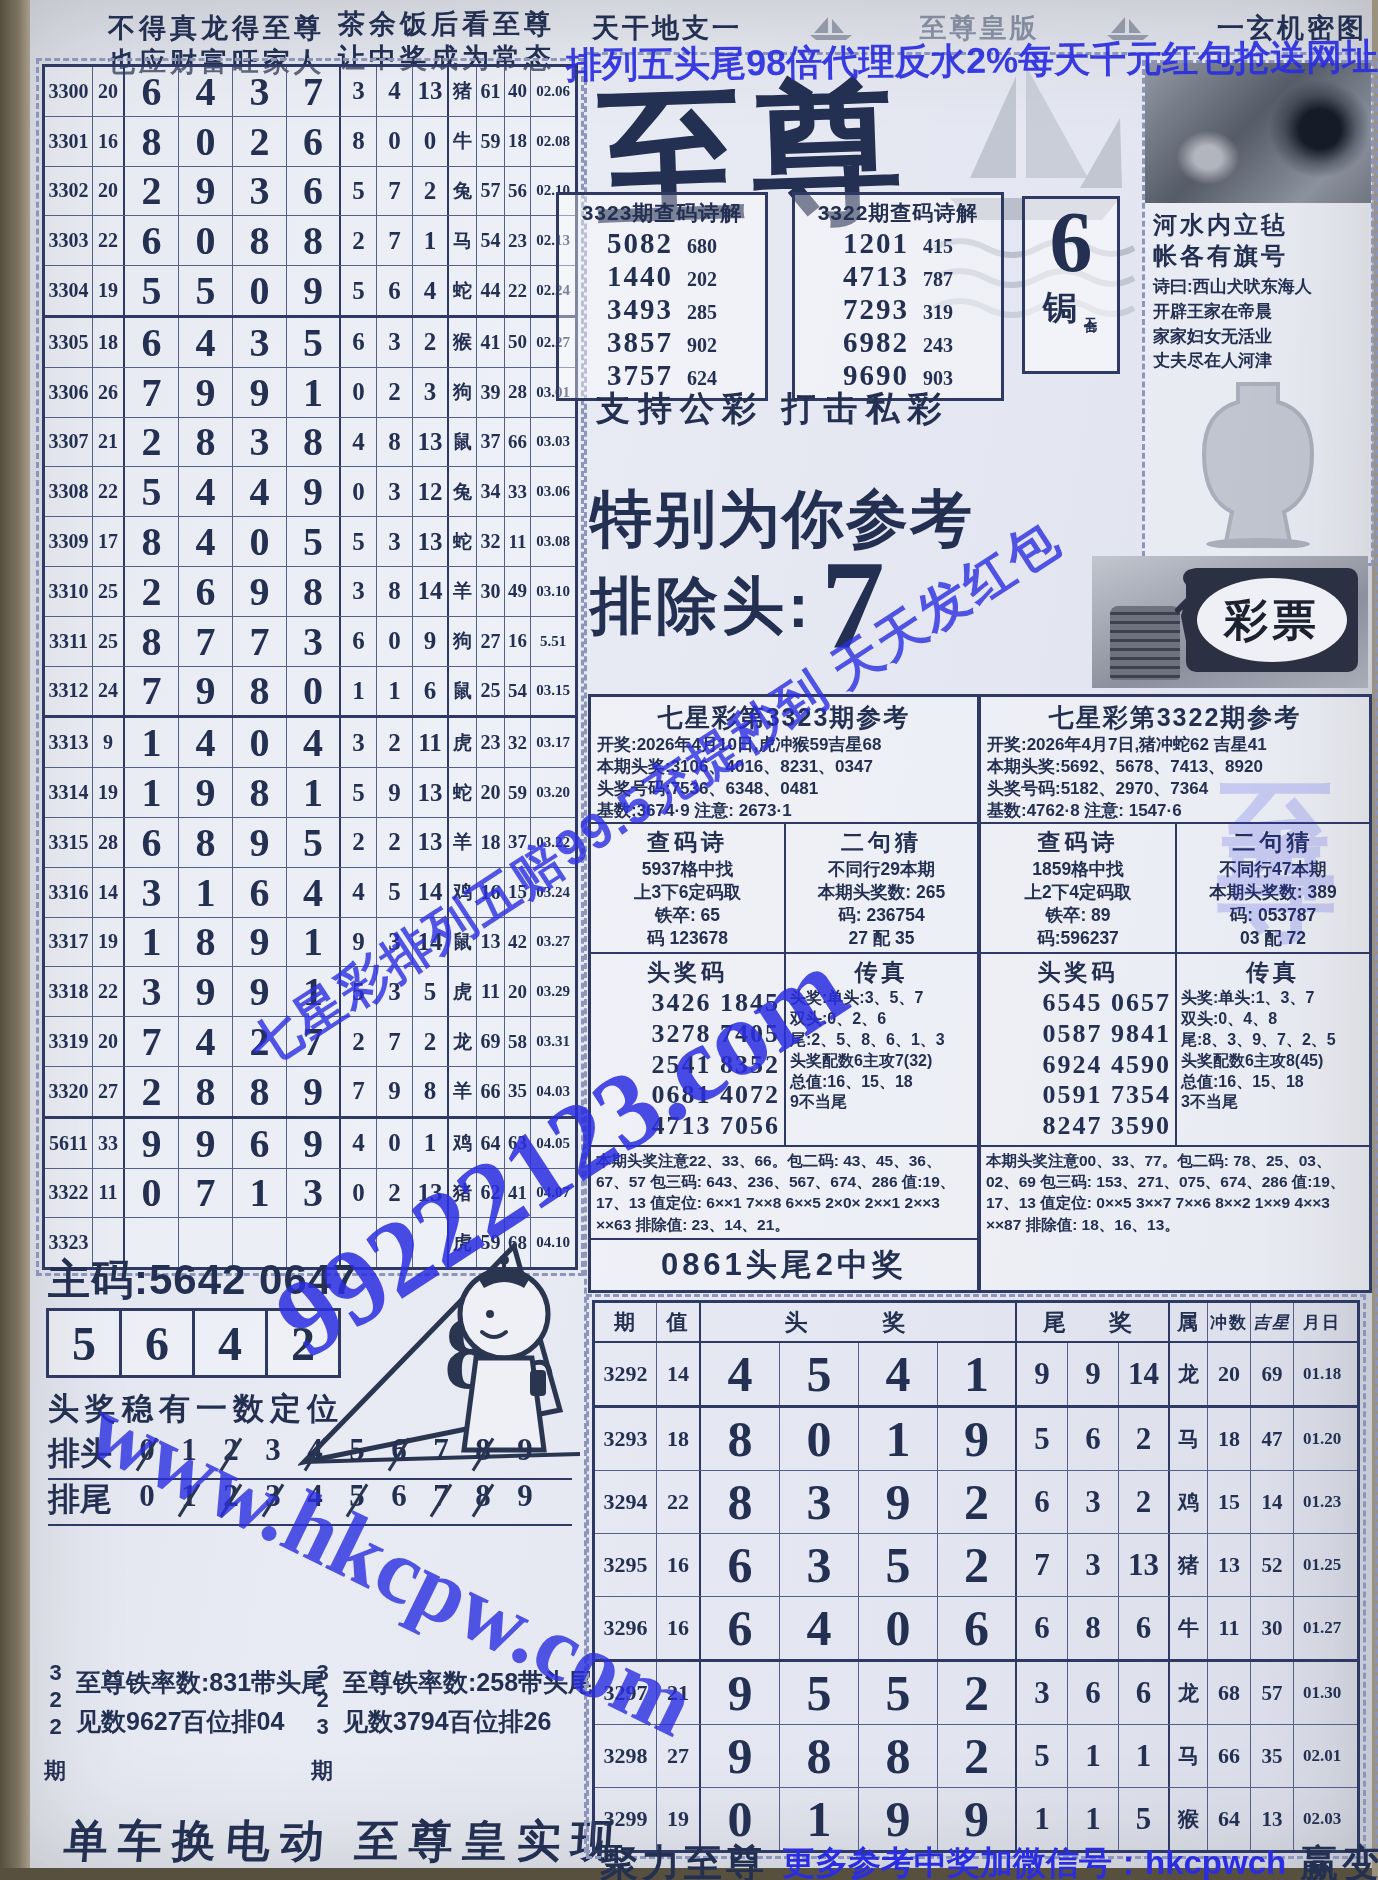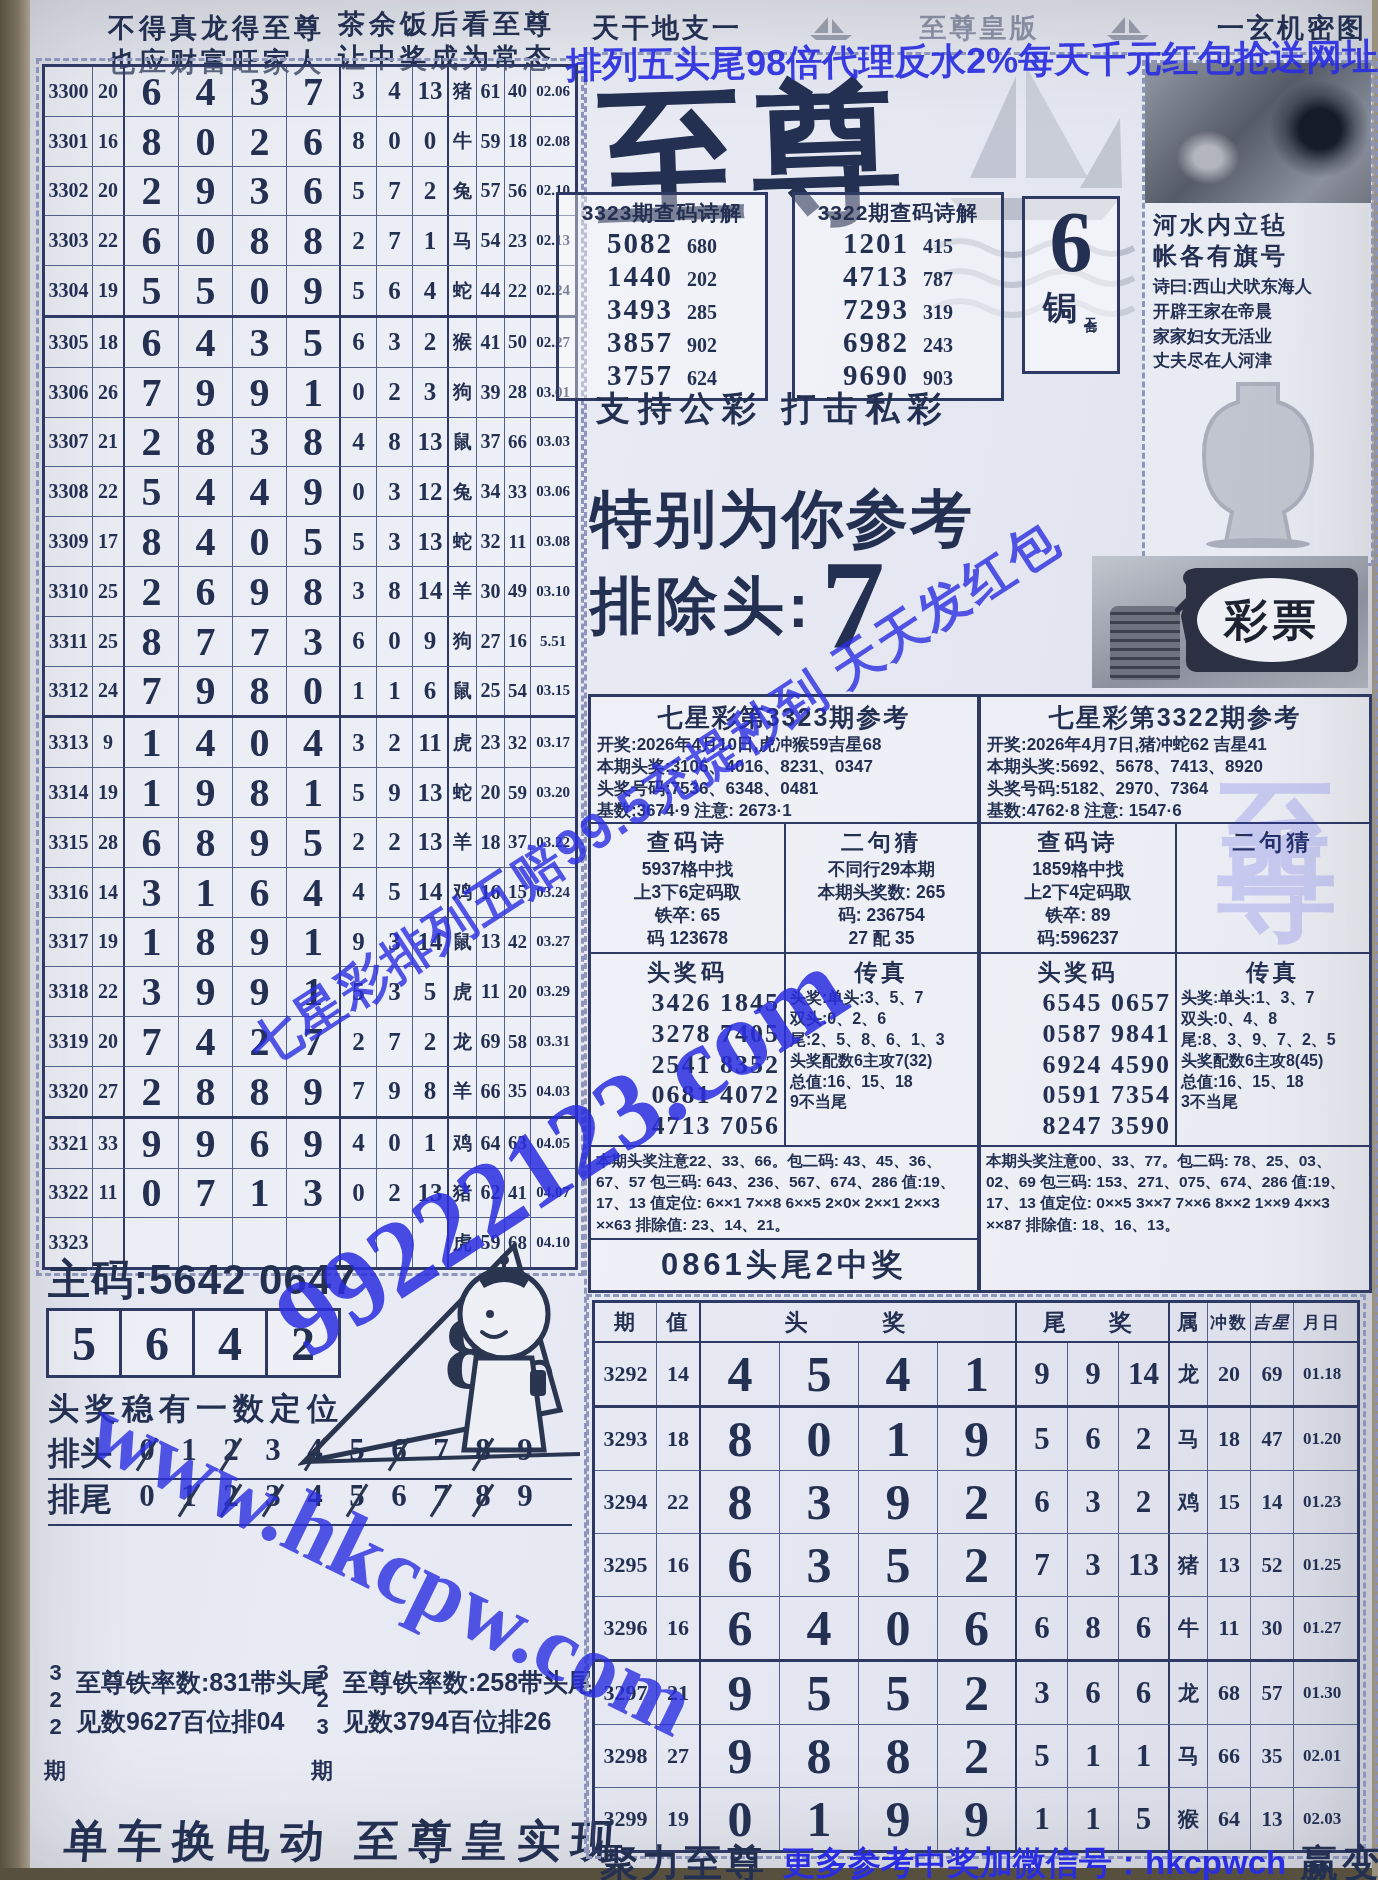--- a/index.html
+++ b/index.html
@@ -454,21 +454,21 @@
         <span class="c-d c-d4">9</span>
         <span class="c-t">7</span>
         <span class="c-t">9</span>
         <span class="c-t c-t3">8</span>
         <span class="c-z">羊</span>
         <span class="c-c">66</span>
         <span class="c-j">35</span>
         <span class="c-m">04.03</span>
       </div>
       <div class="lrow">
-        <span class="c-p">3321</span>
+        <span class="c-p">5611</span>
         <span class="c-v">33</span>
         <span class="c-d">9</span>
         <span class="c-d">9</span>
         <span class="c-d">6</span>
         <span class="c-d c-d4">9</span>
         <span class="c-t">4</span>
         <span class="c-t">0</span>
         <span class="c-t c-t3">1</span>
         <span class="c-z">鸡</span>
         <span class="c-c">64</span>
@@ -791,20 +791,27 @@
             <div>
 
             <div class="rline">1859格中找</div>
               <div class="rline">上2下4定码取</div>
               <div class="rline">铁卒: 89</div>
               <div class="rline">码:596237</div>
             </div>
           </div>
           <div class="rcell">
             <div class="rcth">二句猜</div>
+            <div>
+
+            <div class="rline">不同行47本期</div>
+              <div class="rline">本期头奖数: 389</div>
+              <div class="rline">码: 053787</div>
+              <div class="rline">03 配 72</div>
+            </div>
           </div>
         </div>
         <div class="rgrid">
           <div class="rcell">
             <div class="rcth">头奖码</div>
             <div>
 
             <div class="tjrow">6545 0657</div>
               <div class="tjrow">0587 9841</div>
               <div class="tjrow">6924 4590</div>

